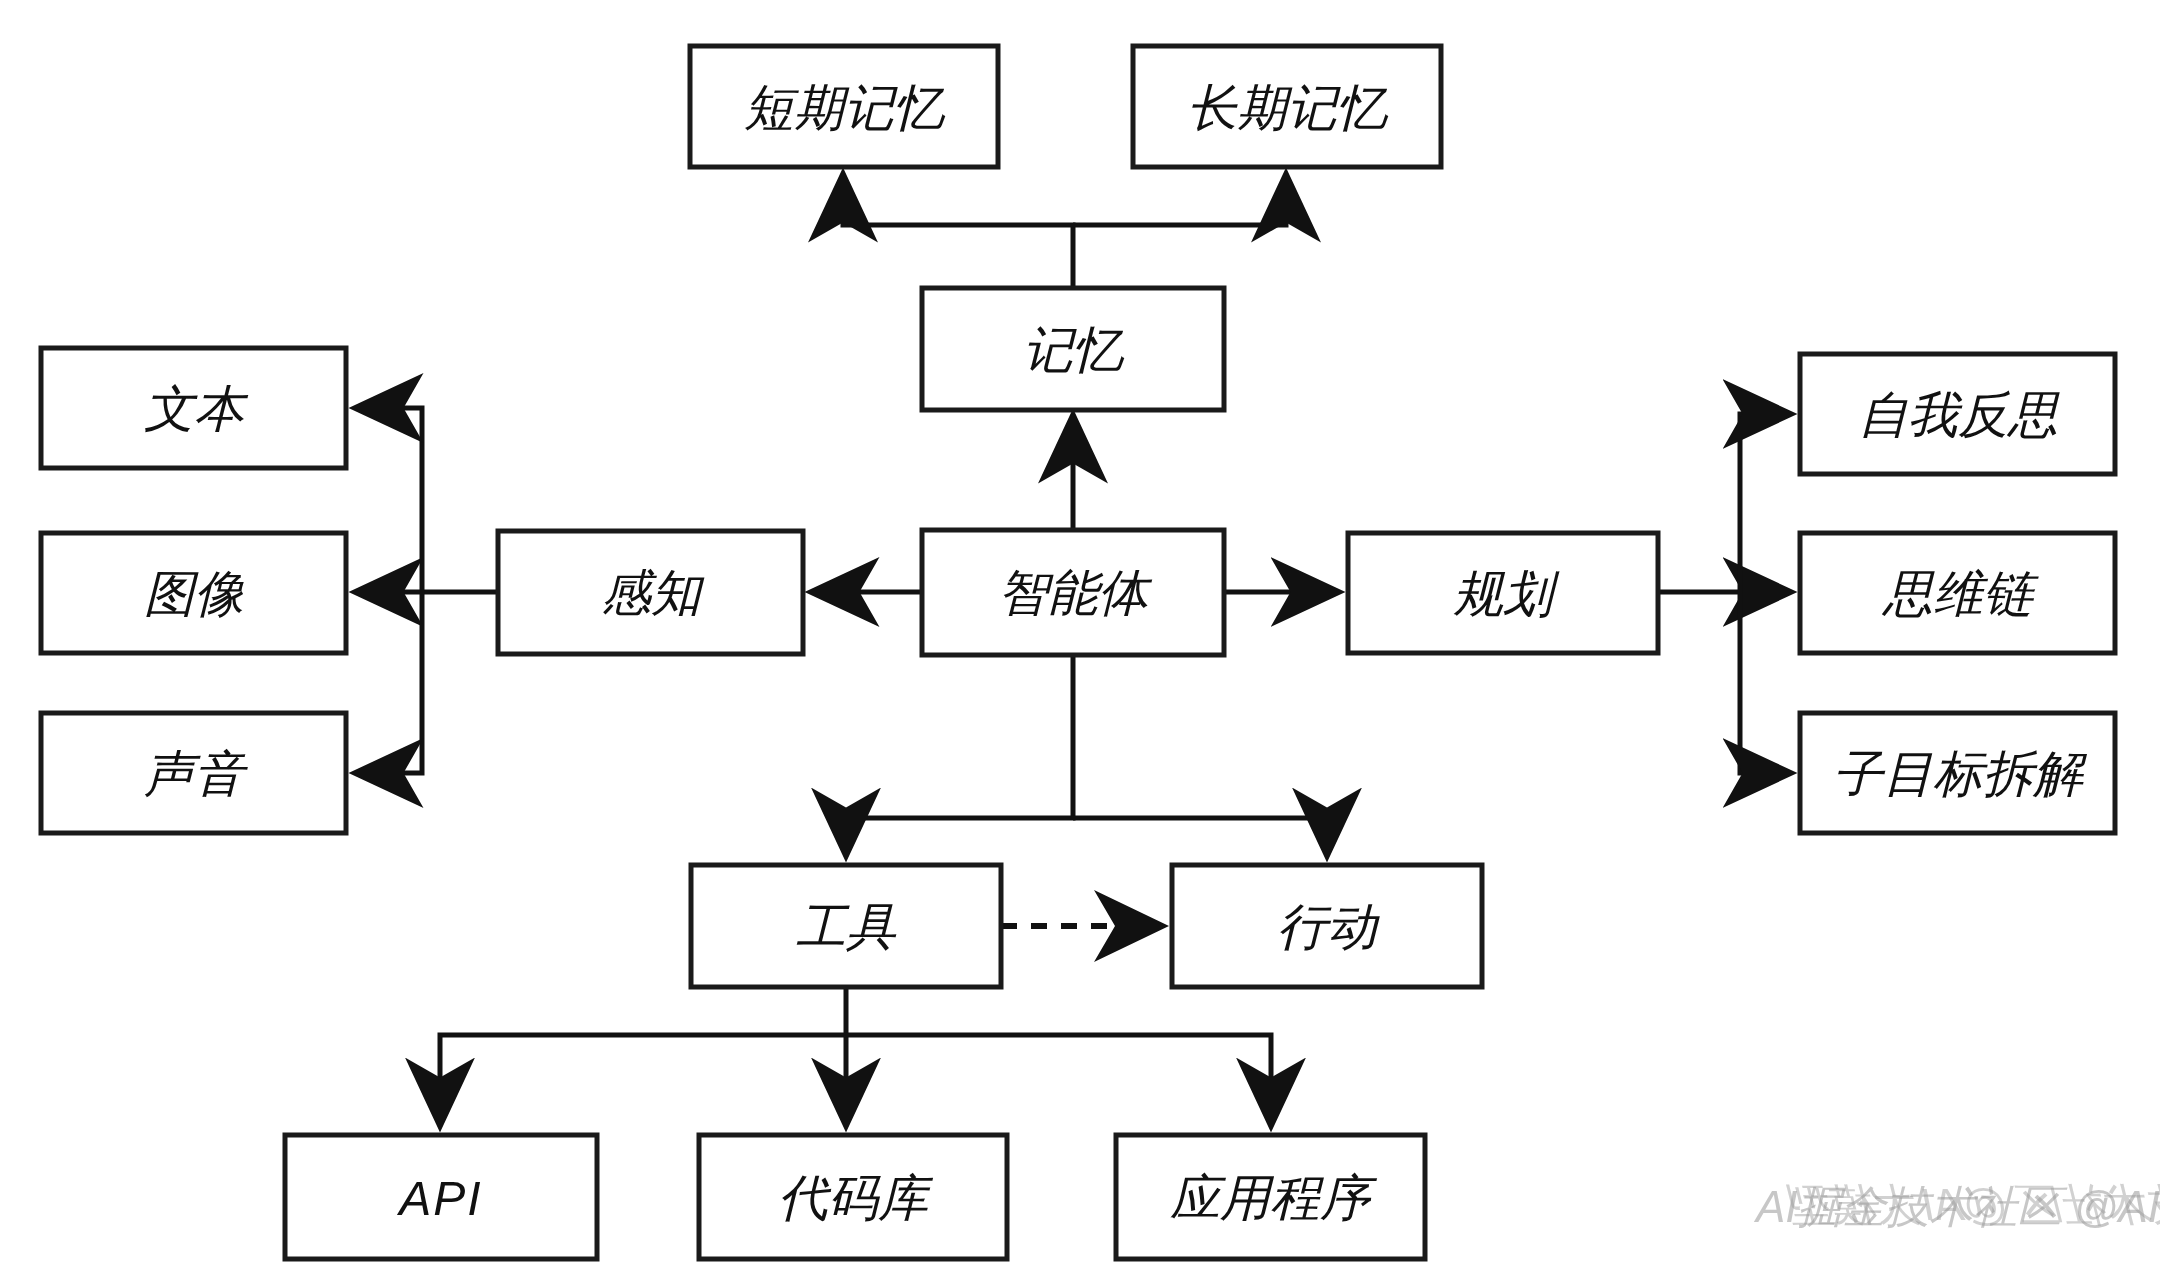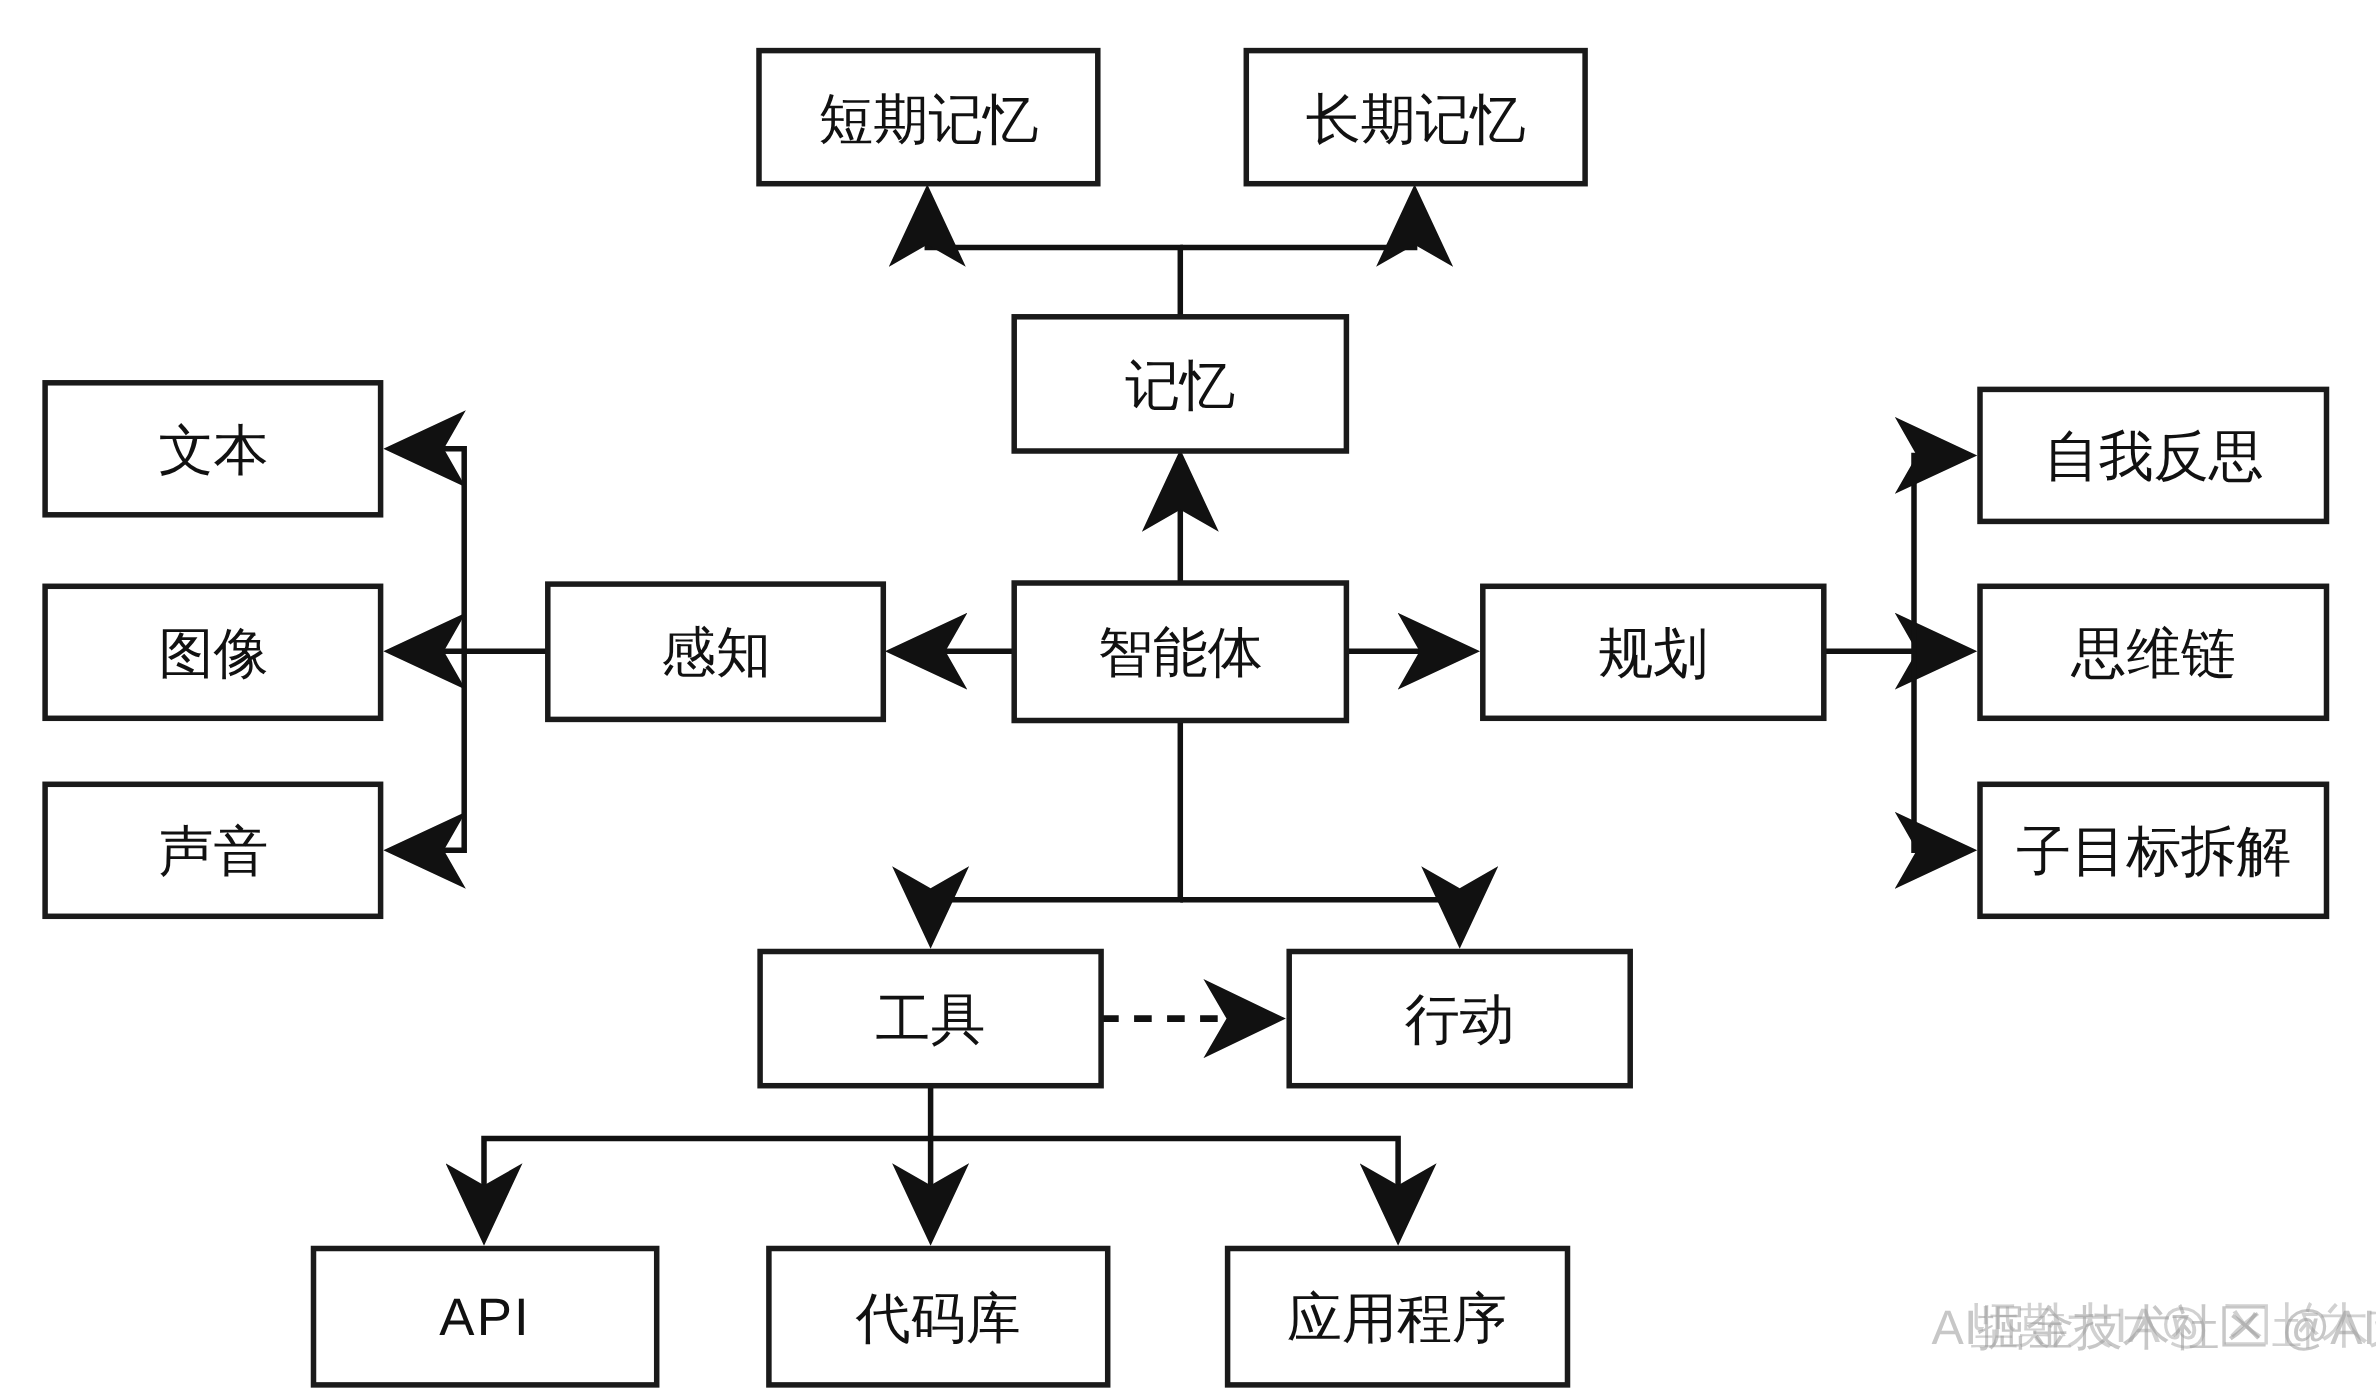--- a/index.html
+++ b/index.html
@@ -1,17 +1,17 @@
 <!DOCTYPE html>
 <html><head>
 <meta charset="utf-8">
 <style>
   html,body{margin:0;padding:0;background:#ffffff;}
   body{font-family:"Liberation Sans","DejaVu Sans",sans-serif;}
-  #stage{position:relative;width:2160px;height:1263px;background:#ffffff;overflow:hidden;}
+  #stage{position:relative;width:2160px;height:1263px;background:#ffffff;overflow:hidden;font-style:italic;}
   svg#diagram{position:absolute;left:0;top:0;width:2160px;height:1263px;}
   .nodebox{fill:#ffffff;stroke:#1a1a1a;stroke-width:5;}
   .nodelabel{font-family:"Liberation Sans","DejaVu Sans",sans-serif;font-size:50px;fill:#111111;
              text-anchor:middle;dominant-baseline:central;}
   .nodelabel.latin{font-size:48px;letter-spacing:2px;}
   .edge{fill:none;stroke:#111111;stroke-width:5;stroke-linecap:butt;stroke-linejoin:miter;}
   .edge.dashed{stroke-dasharray:16 14;stroke-width:6;}
   .arrowhead{fill:#111111;stroke:none;}
   .wm{position:absolute;color:#9a9a9a;opacity:.55;font-size:44px;white-space:nowrap;
       font-family:"Liberation Sans","DejaVu Sans",sans-serif;}

